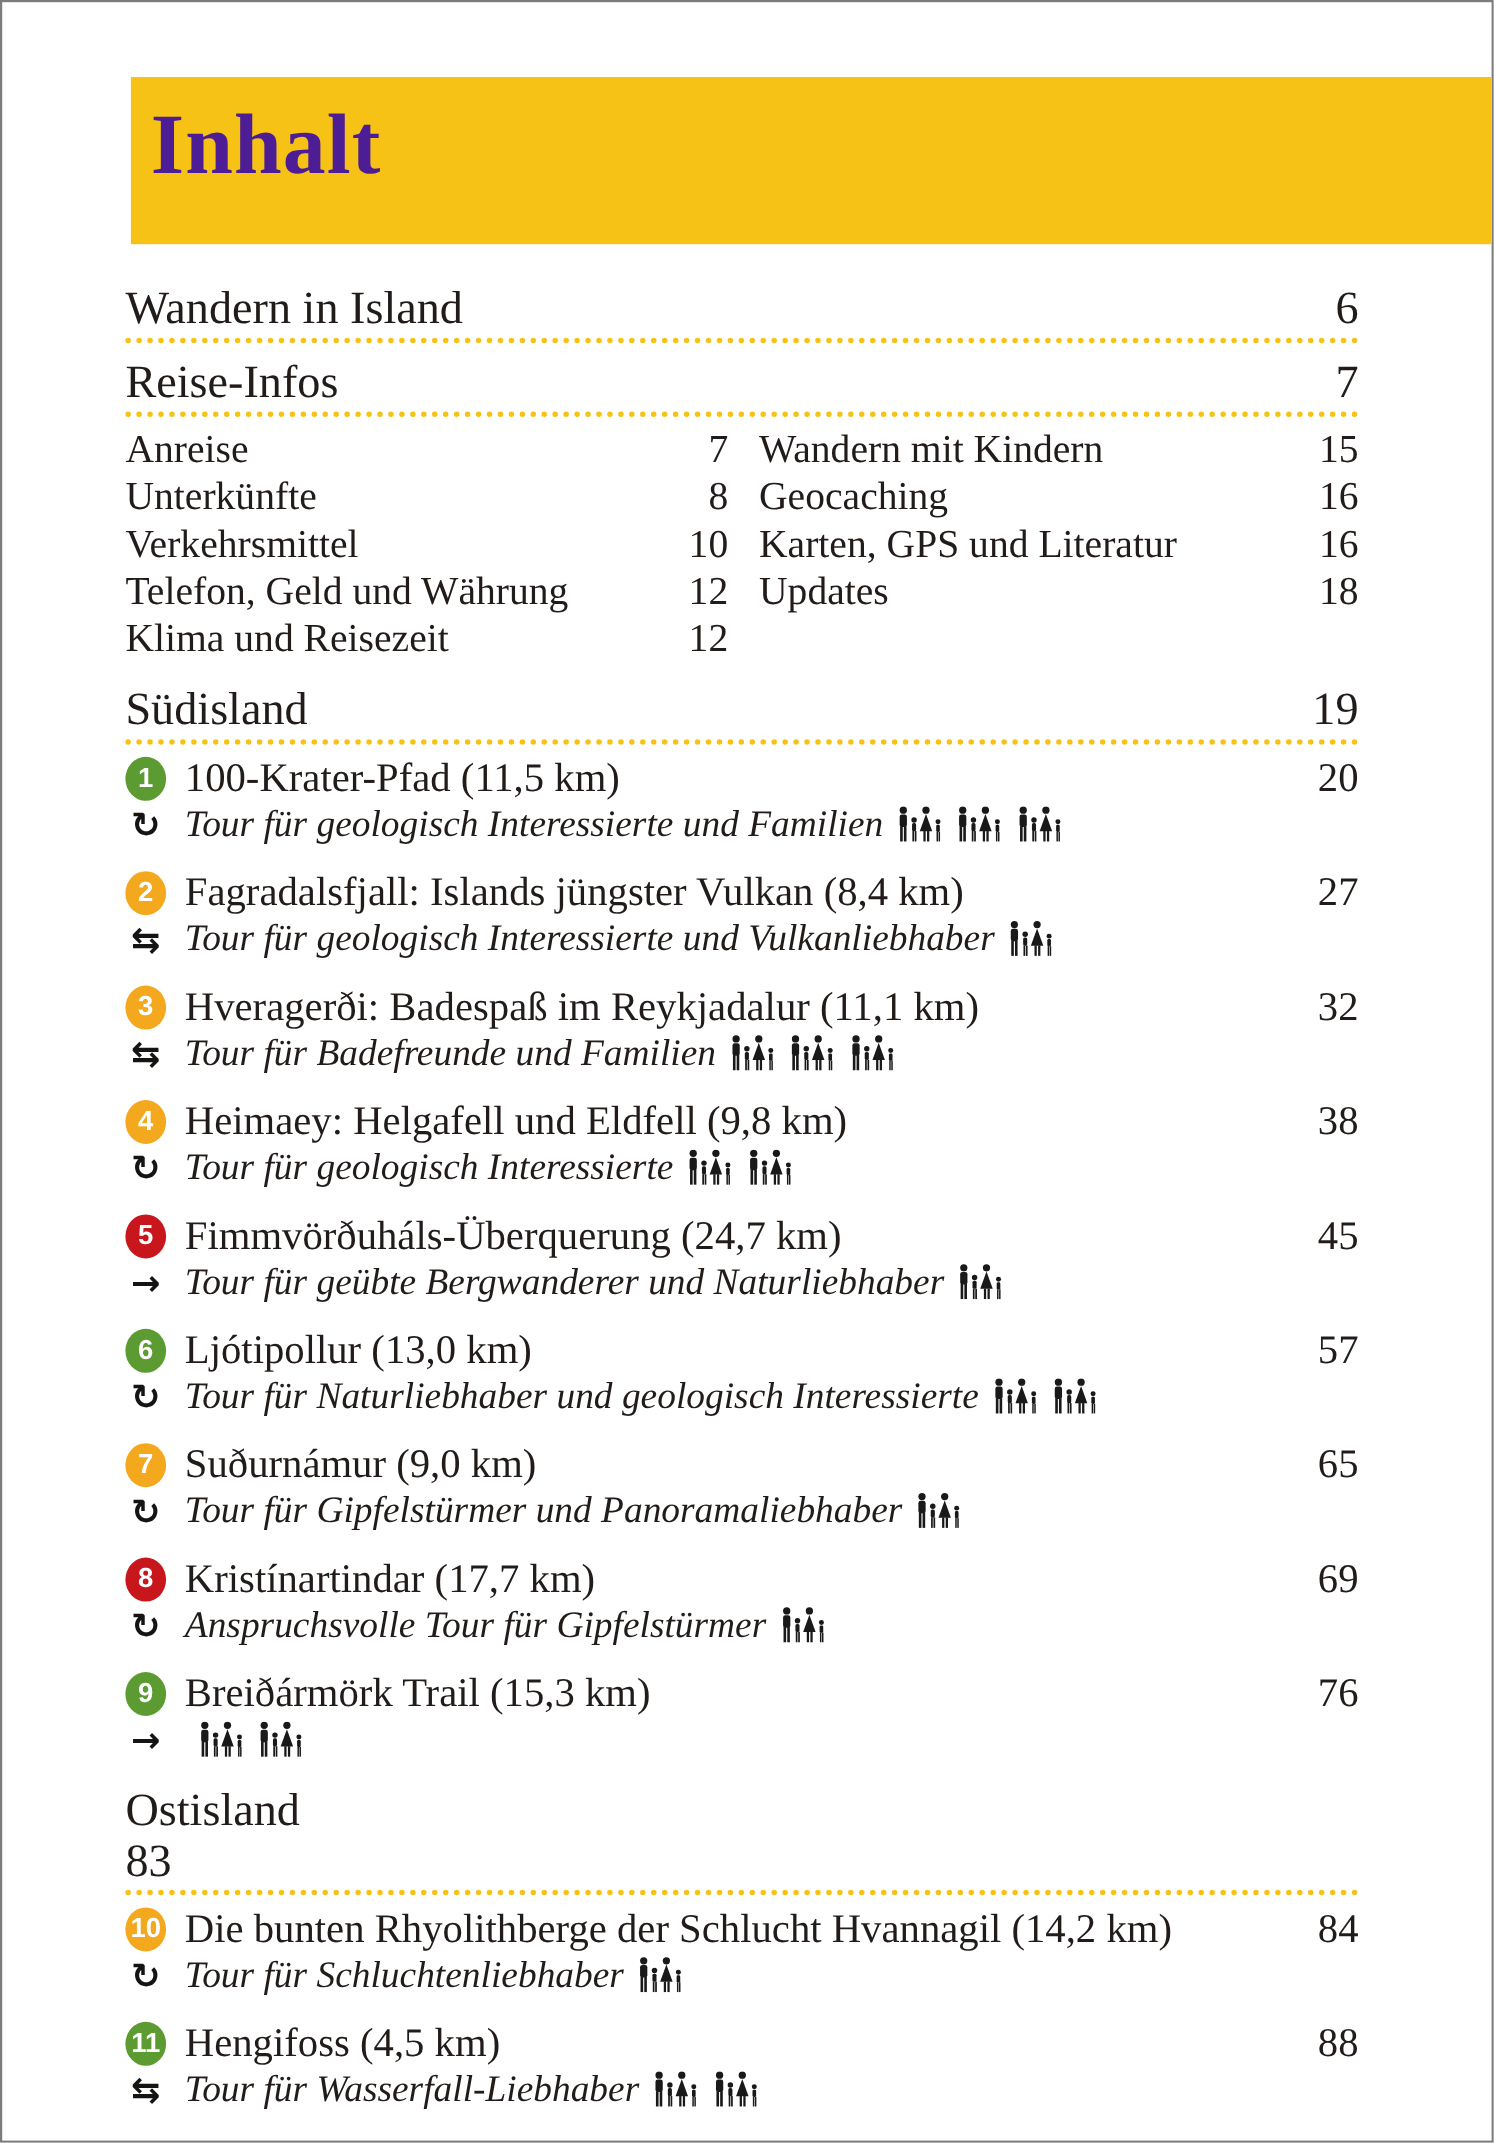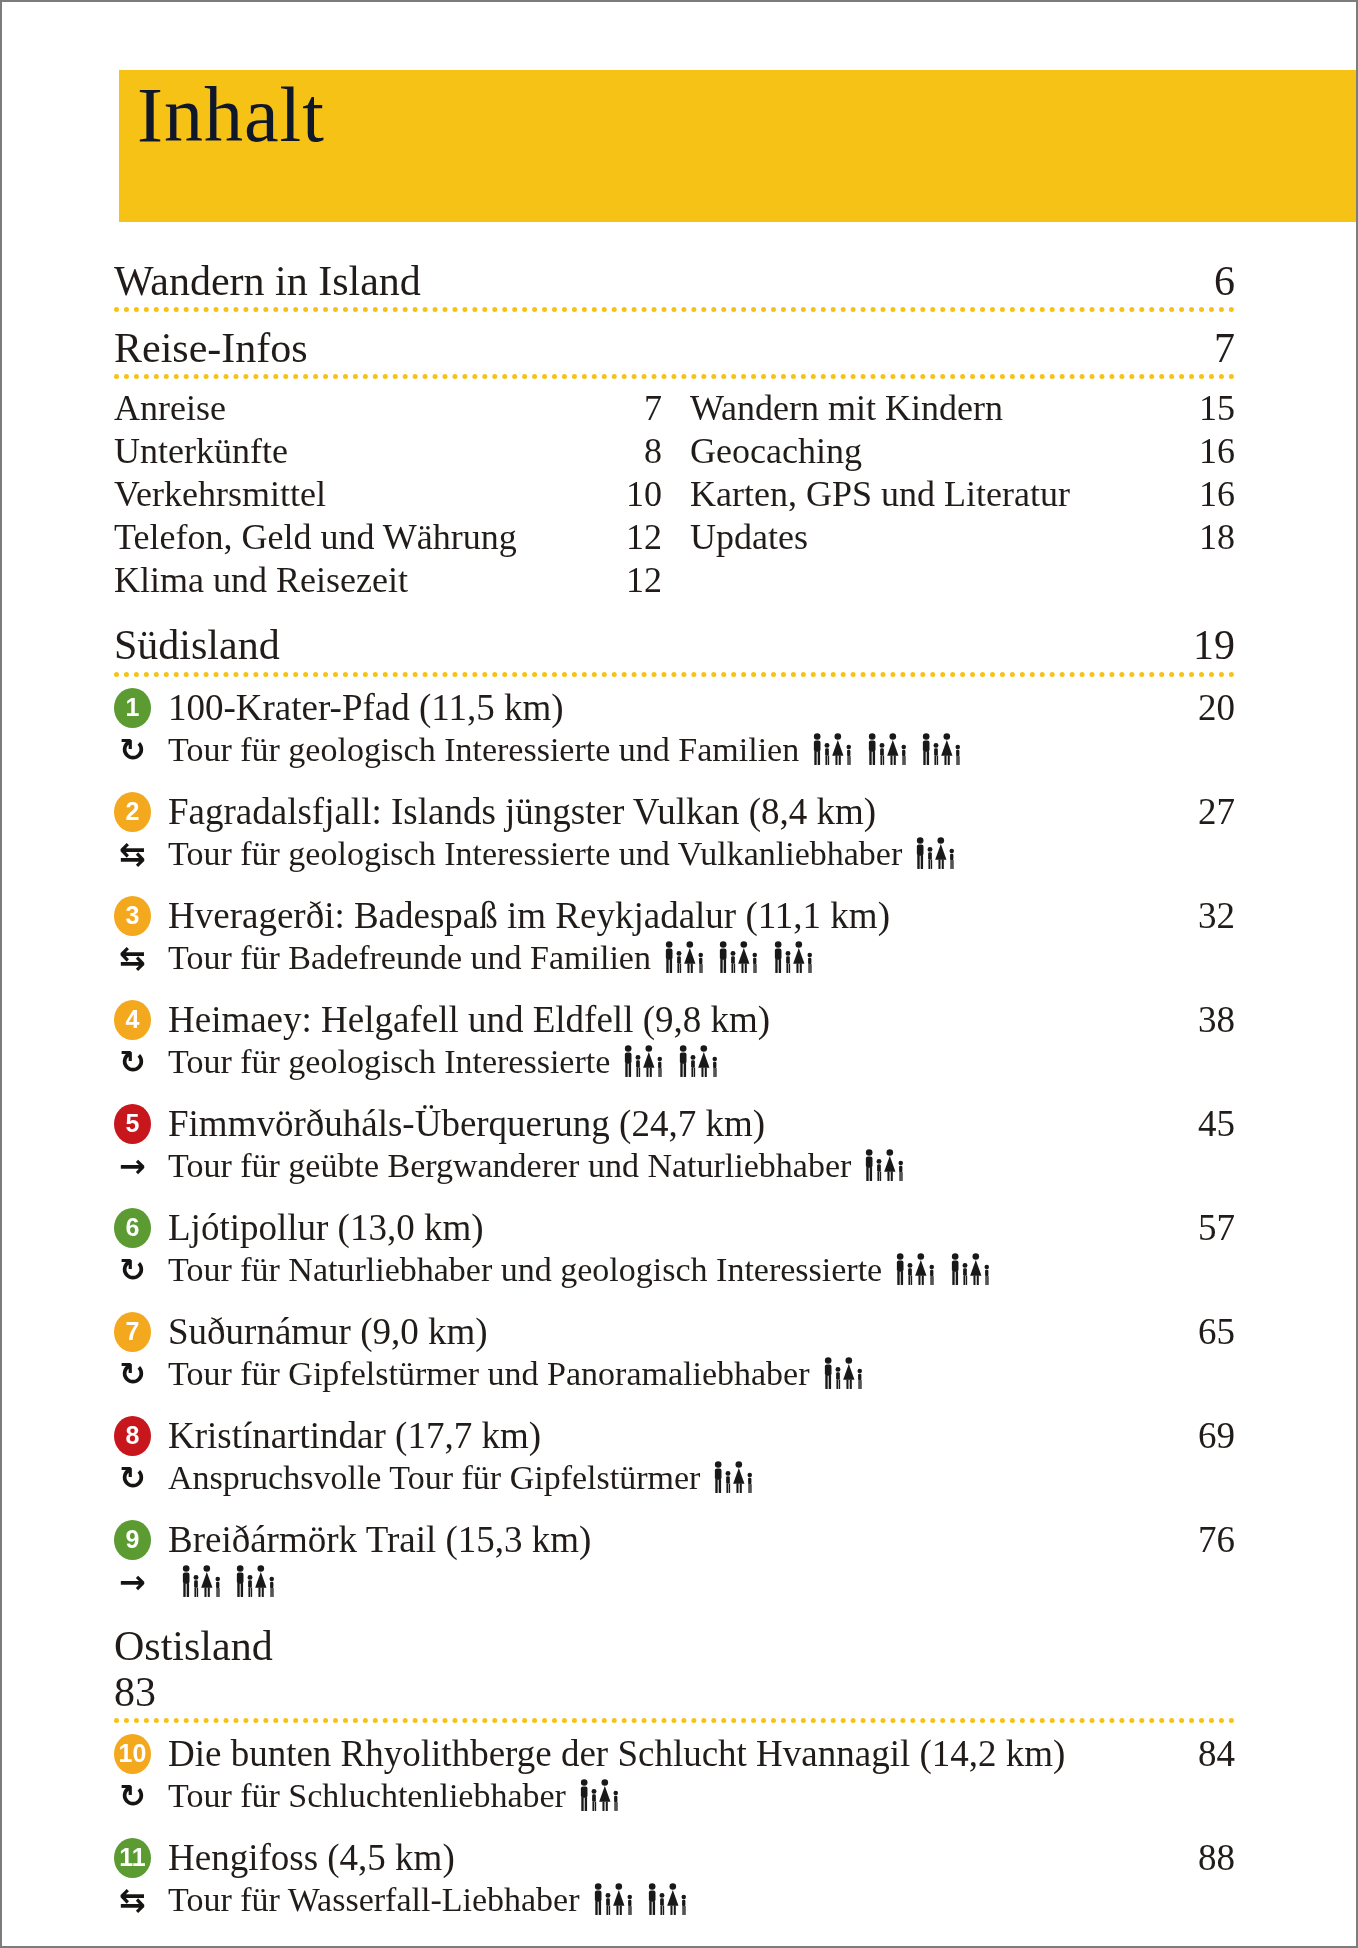--- a/index.html
+++ b/index.html
@@ -17,26 +17,26 @@
     font-family:"Liberation Serif","DejaVu Serif",serif;
     color:var(--ink);
   }
   
   .banner{
     margin:68px 0 0 117px;
     height:152px;
   }
   .banner h1{
     margin:0;
-    padding:6px 0 0 18px;
+    padding:22px 0 0 18px;
     font-size:78px;
     line-height:1;
-    font-weight:normal;
+    font-weight:bold;
     letter-spacing:1px;
-    color:#0f172a;
+    color:#4c1d95;
   }
   
   .content{
     margin:0 121px 0 112px; 
   }
   
   .toc-heading{
     display:flex;
     justify-content:space-between;
     align-items:baseline;
@@ -95,20 +95,21 @@
     flex:0 0 37px;
     text-align:center;
     font-family:"DejaVu Sans",sans-serif;
     font-weight:700;
     font-size:32px;
     line-height:1;
     margin-right:17px;
     color:#161412;
   }
   .tour-desc{
+    font-style:italic;
     font-size:34px;
     white-space:nowrap;
   }
   .families{
     display:inline-flex;
     align-items:flex-end;
     gap:7px;
     margin-left:12px;
   }
   .families svg{height:33px;width:auto;display:block;}

